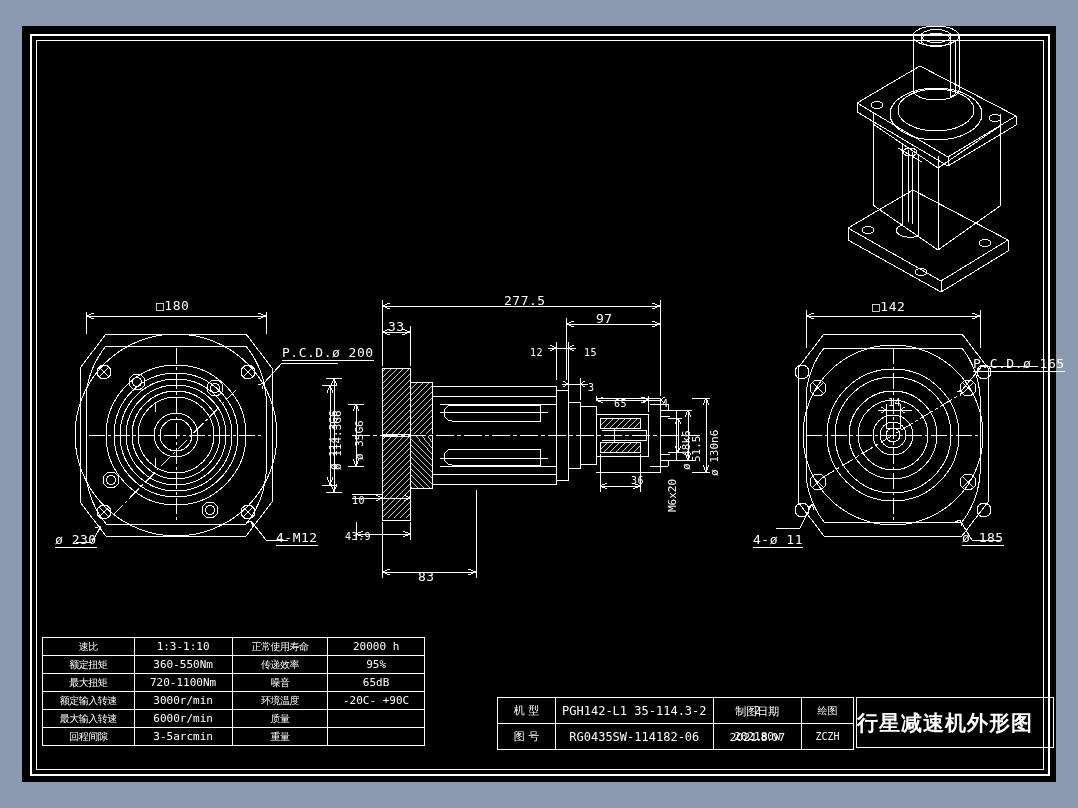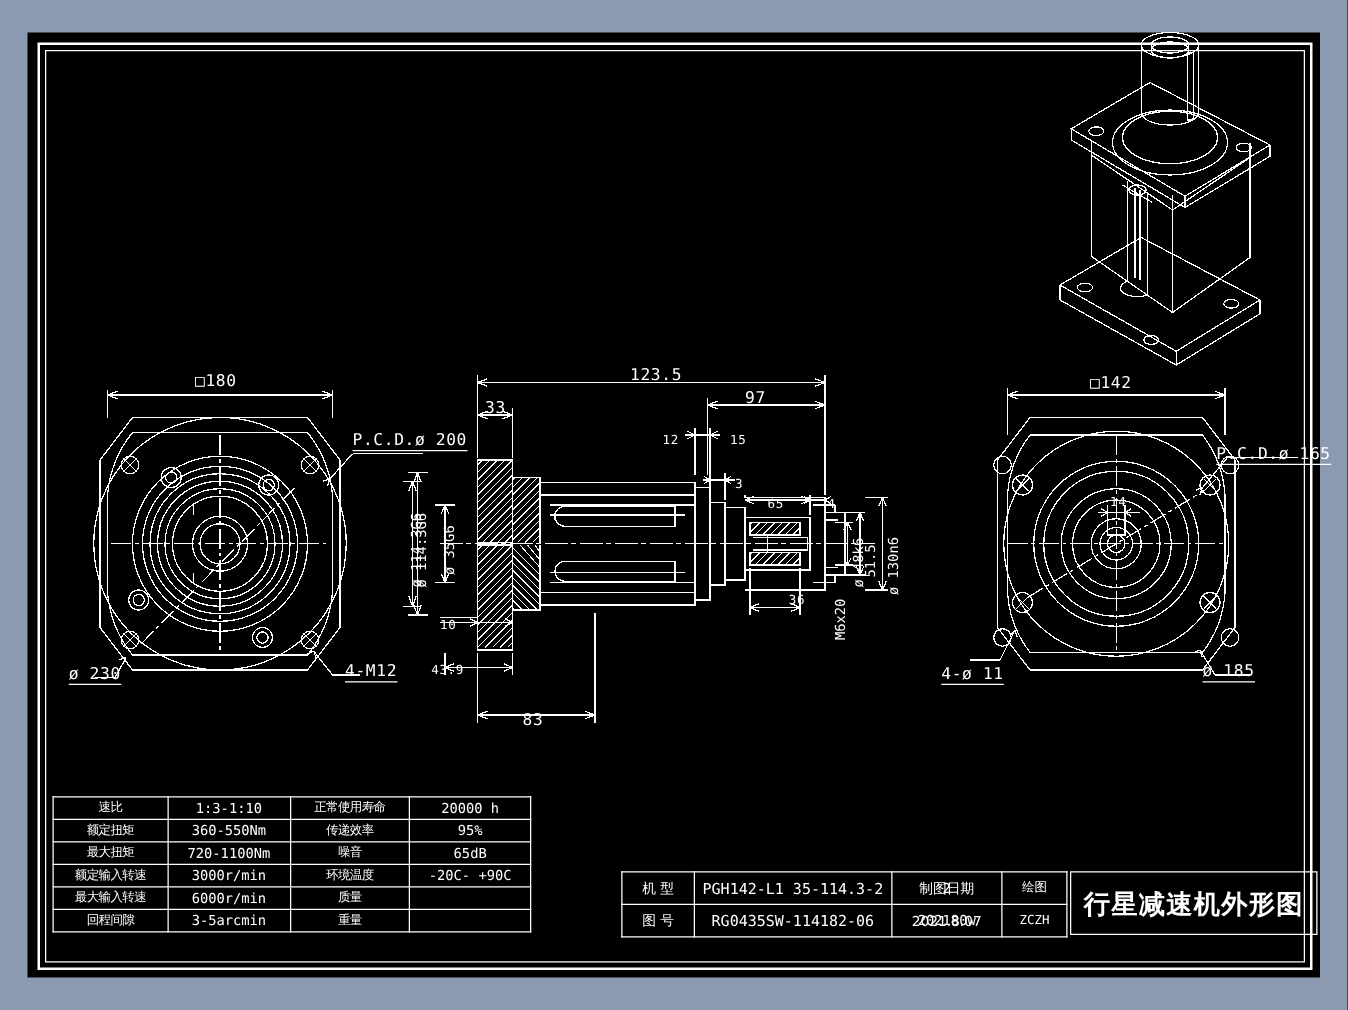--- a/index.html
+++ b/index.html
@@ -37,21 +37,21 @@
   .tbl{border-collapse:collapse;width:357px;}
   .tbl td{border:1px solid #fff;color:#fff;height:25px;font-size:12px;text-align:center;
           padding:0 2px;line-height:1;white-space:nowrap;}
   .tbl td.k{font-family:"DejaVu Sans","Liberation Sans",sans-serif;font-size:11px;width:52px;}
   .tbl td.v{width:150px;font-size:12px;}
   .tbl td.d{width:82px;font-size:11px;position:relative;overflow:visible;}
   .tbl td.o{width:46px;font-size:10px;}
   .ovl{position:absolute;left:0;top:50%;transform:translateY(-50%);width:100%;text-align:center;
        font-family:"DejaVu Sans","Liberation Sans",sans-serif;font-size:11px;color:#fff;}
   .tbtitle{position:absolute;left:359px;top:0;width:198px;height:51px;border:1px solid #fff;
-           box-sizing:border-box;display:flex;align-items:center;justify-content:center;}
+           box-sizing:border-box;display:flex;align-items:center;justify-content:flex-start;}
   .tbtitle span{font-family:"DejaVu Sans","Liberation Sans",sans-serif;font-size:21px;color:#fff;
                 font-weight:bold;letter-spacing:1px;}
 </style>
 </head>
 <body>
 
 <div id="stage">
   <div class="sheet"></div>
   <div class="frame-outer"></div>
   <div class="frame-inner"></div>
@@ -346,21 +346,21 @@
 
     </g>
   </svg>
 
   <div class="lbl" style="left:156px;top:299px;">□180</div>
   <div class="lbl u" style="left:282px;top:346px;">P.C.D.ø 200</div>
   <div class="vlbl" style="left:328px;top:470px;">ø 114.3G6</div>
   <div class="lbl u" style="left:55px;top:533px;">ø 230</div>
   <div class="lbl u" style="left:276px;top:531px;">4-M12</div>
 
-  <div class="lbl" style="left:504px;top:294px;">123.5</div>
+  <div class="lbl" style="left:504px;top:294px;">277.5</div>
   <div class="lbl" style="left:388px;top:320px;">33</div>
   <div class="lbl" style="left:596px;top:312px;">97</div>
   <div class="lbl s" style="left:530px;top:348px;">12</div>
   <div class="lbl s" style="left:584px;top:348px;">15</div>
   <div class="lbl s" style="left:588px;top:383px;">3</div>
   <div class="lbl s" style="left:614px;top:399px;">65</div>
   <div class="lbl s" style="left:662px;top:399px;">4</div>
   <div class="lbl s" style="left:631px;top:476px;">36</div>
   <div class="lbl s" style="left:352px;top:496px;">10</div>
   <div class="lbl s" style="left:345px;top:532px;">43.9</div>

